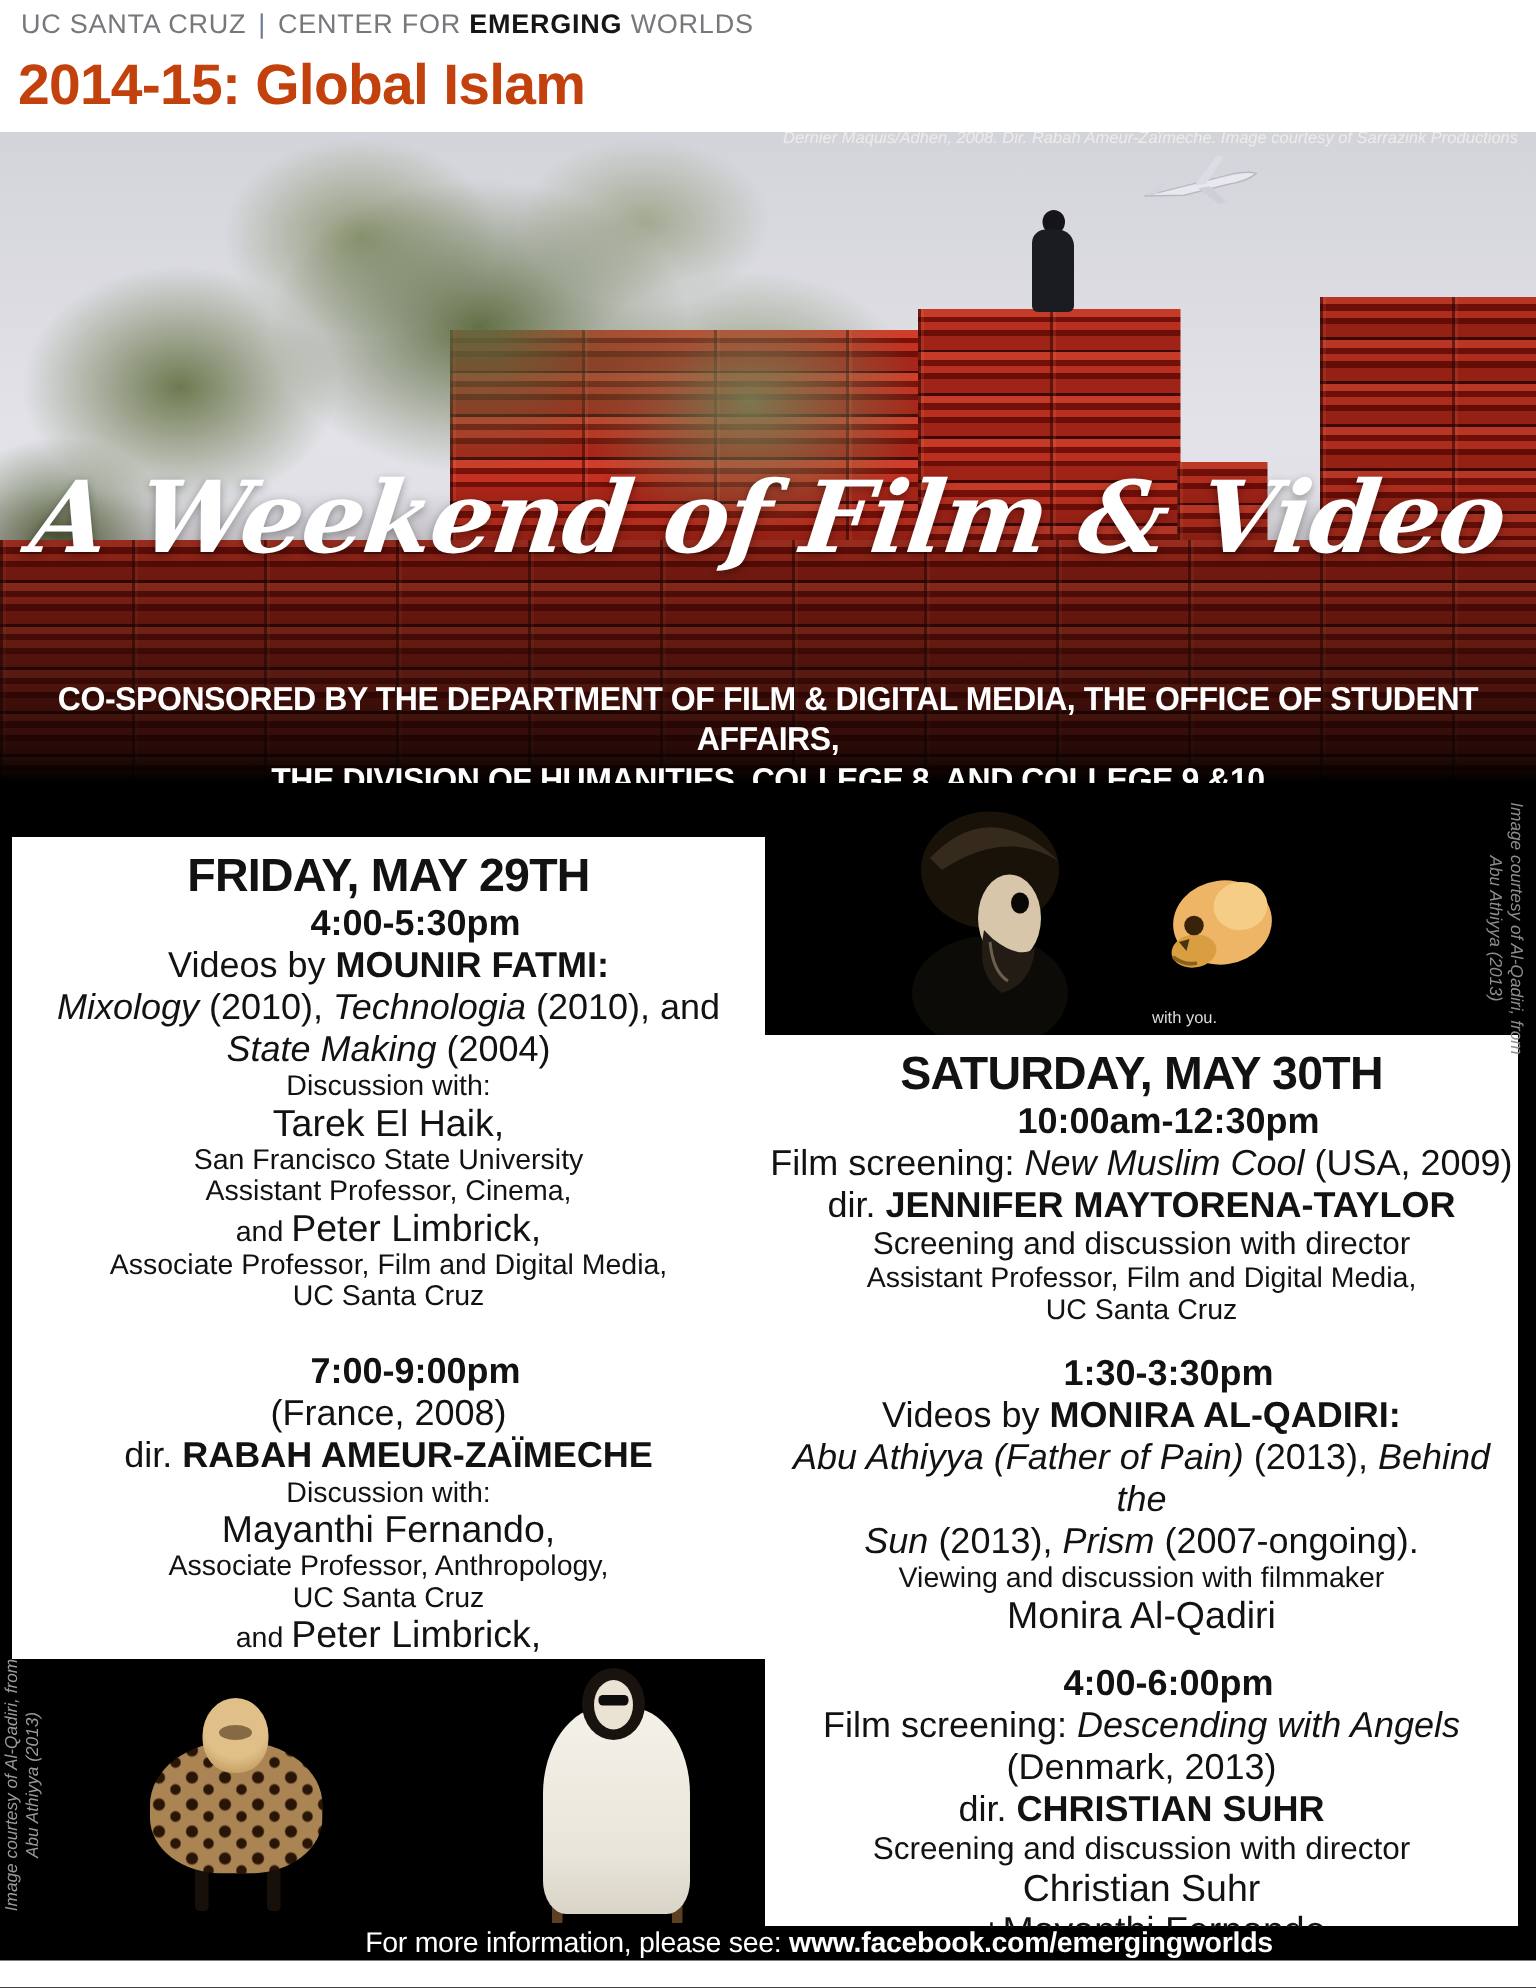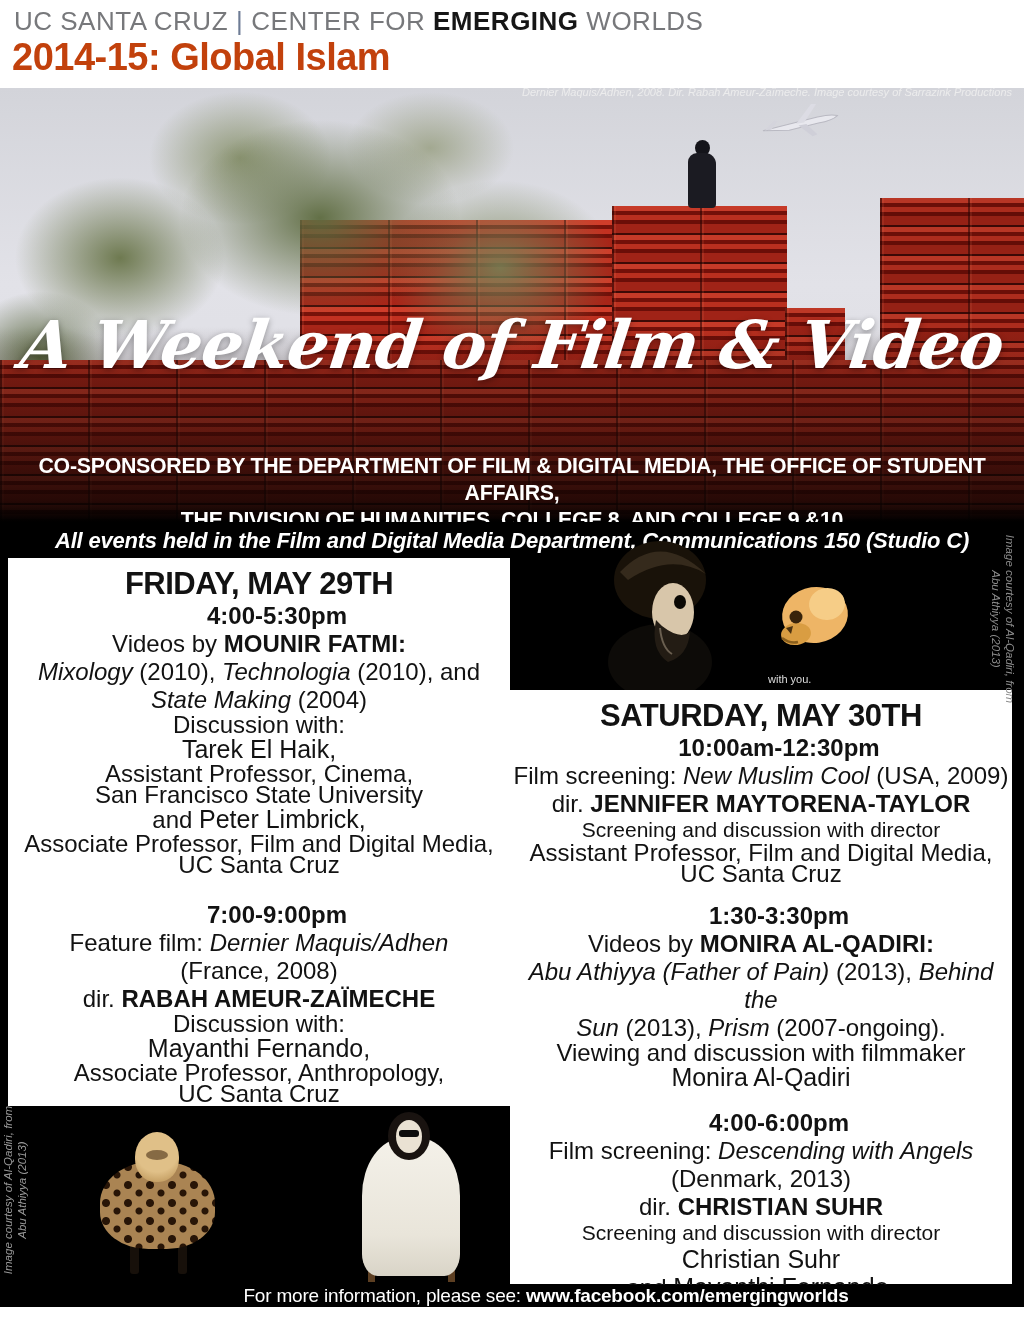--- a/index.html
+++ b/index.html
@@ -3,21 +3,21 @@
 <meta charset="utf-8">
 <style>
   html,body{margin:0;padding:0;background:#444;}
   .poster{
     position:relative;width:1024px;height:1325px;margin:0 auto;
     background:#000;overflow:hidden;
     font-family:"Liberation Sans","DejaVu Sans",sans-serif;
   }
   
   .header{position:absolute;top:0;left:0;width:1024px;height:88px;background:#fff;}
-  .hdr-line1{position:absolute;top:6px;left:14px;font-size:26px;color:#77787b;letter-spacing:.5px;white-space:nowrap;}
+  .hdr-line1{position:absolute;top:6px;left:14px;font-size:18px;color:#77787b;letter-spacing:.5px;white-space:nowrap;}
   .hdr-line1 .pipe{color:#6e7c95;padding:0 8px;font-weight:400;}
   .hdr-line1 .hb{color:#161616;font-weight:bold;}
   .hdr-line2{position:absolute;top:36px;left:12px;font-size:38px;font-weight:bold;color:#c2410c;letter-spacing:-.5px;white-space:nowrap;}
   
   .hero{position:absolute;top:88px;left:0;width:1024px;height:434px;overflow:hidden;background:linear-gradient(180deg,#d3d4da 0%,#e2e2e8 45%,#dcdce2 100%);}
   .pallet{
     position:absolute;
     background-image:
       repeating-linear-gradient(90deg, rgba(40,6,4,.55) 0 2px, rgba(255,140,100,.12) 2px 4px, rgba(0,0,0,0) 4px 88px),
       repeating-linear-gradient(180deg,#c63a28 0 5px,#731009 5px 9px,#b92f1f 9px 14px,#6b0e08 14px 18px,#a02317 18px 27px,#3f0a06 27px 29px);
@@ -56,21 +56,21 @@
   .venue{position:absolute;top:6px;left:0;width:1024px;text-align:center;color:#fff;
     font-style:italic;font-weight:bold;font-size:22px;letter-spacing:-.2px;}
   
   .panel{position:absolute;background:#fff;color:#121212;text-align:center;}
   .panel-fri{left:8px;top:36px;width:502px;height:548px;padding-top:8px;box-sizing:border-box;text-align:center;}
   .panel-sat{left:510px;top:168px;width:502px;height:594px;padding-top:8px;box-sizing:border-box;}
   .h-day{font-weight:bold;font-size:31px;letter-spacing:-.5px;line-height:36px;}
   .h-time{font-weight:bold;font-size:24px;line-height:28px;margin-left:36px;}
   .t-lg{font-size:24px;line-height:28px;}
   .t-md{font-size:21px;line-height:24px;}
-  .t-sm{font-size:24px;line-height:21px;}
+  .t-sm{font-size:19px;line-height:21px;}
   .name{font-size:25px;line-height:28px;}
   .b{font-weight:bold;} .i{font-style:italic;}
   .gap{height:26px;} .gap-s{height:18px;}
   
   .sat-img{position:absolute;left:510px;top:0;width:502px;height:168px;overflow:visible;}
   .withyou{position:absolute;left:258px;top:151px;font-size:11px;color:#ddd;}
   
   .img-bl{position:absolute;left:0;top:584px;width:510px;height:179px;background:#000;overflow:hidden;}
   .leo-body{position:absolute;left:100px;top:55px;width:115px;height:88px;border-radius:48% 48% 42% 42%;
     background-color:#b9905a;
@@ -129,21 +129,20 @@
     <div class="hero-shade"></div>
     <div class="hero-credit">Dernier Maquis/Adhen, 2008. Dir. Rabah Ameur-Zaïmeche. Image courtesy of Sarrazink Productions</div>
     <div class="script-title">A Weekend of Film &amp; Video</div>
     <div class="cosponsor">
       <div>CO-SPONSORED BY THE DEPARTMENT OF FILM &amp; DIGITAL MEDIA, THE OFFICE OF STUDENT AFFAIRS,</div>
       <div>THE DIVISION OF HUMANITIES, COLLEGE 8, AND COLLEGE 9 &amp;10</div>
     </div>
   </div>
 
   <div class="lower">
-    <div class="venue">All events held in the Film and Digital Media Department, Communications 150 (Studio C)</div>
 
     <div class="sat-img">
       <svg width="452" height="168" viewBox="0 0 452 168">
         <ellipse cx="150" cy="140" rx="52" ry="38" fill="#0d0b08"></ellipse>
         <ellipse cx="150" cy="58" rx="46" ry="39" fill="#191209"></ellipse>
         <path d="M110 50 Q150 8 196 52 Q160 30 118 58 Z" fill="#352a1c"></path>
         <ellipse cx="163" cy="90" rx="21" ry="29" fill="#d8c6aa"></ellipse>
         <ellipse cx="170" cy="80" rx="6" ry="7" fill="#0a0804"></ellipse>
         <path d="M146 98 Q140 128 158 140 Q178 134 180 110 Q170 118 152 104 Z" fill="#231c14"></path>
         <path d="M150 106 Q152 126 162 132" stroke="#6a5f50" stroke-width="2" fill="none"></path>
@@ -158,28 +157,27 @@
     </div>
 
     <div class="panel panel-fri">
       <div class="h-day">FRIDAY, MAY 29TH</div>
       <div class="h-time">4:00-5:30pm</div>
       <div class="t-lg"><span>Videos by </span><span class="b">MOUNIR FATMI</span><span class="b">:</span></div>
       <div class="t-lg"><span class="i">Mixology</span><span> (2010), </span><span class="i">Technologia</span><span> (2010), and</span></div>
       <div class="t-lg"><span class="i">State Making</span><span> (2004)</span></div>
       <div class="t-sm">Discussion with:</div>
       <div class="name">Tarek El Haik,</div>
+      <div class="t-sm">San Francisco State University</div>
       <div class="t-sm">Assistant Professor, Cinema,</div>
-      <div class="t-sm">San Francisco State University</div>
       <div class="name"><span class="t-sm">and </span><span>Peter Limbrick,</span></div>
       <div class="t-sm">Associate Professor, Film and Digital Media,</div>
       <div class="t-sm">UC Santa Cruz</div>
       <div class="gap"></div>
       <div class="h-time">7:00-9:00pm</div>
-      <div class="t-lg"><span>Feature film: </span><span class="i">Dernier Maquis/Adhen</span></div>
       <div class="t-lg">(France, 2008)</div>
       <div class="t-lg"><span>dir. </span><span class="b">RABAH AMEUR-ZAÏMECHE</span></div>
       <div class="t-sm">Discussion with:</div>
       <div class="name">Mayanthi Fernando,</div>
       <div class="t-sm">Associate Professor, Anthropology,</div>
       <div class="t-sm">UC Santa Cruz</div>
       <div class="name"><span class="t-sm">and </span><span>Peter Limbrick,</span></div>
       <div class="t-sm">Associate Professor, Film and Digital Media,</div>
       <div class="t-sm">UC Santa Cruz</div>
     </div>

